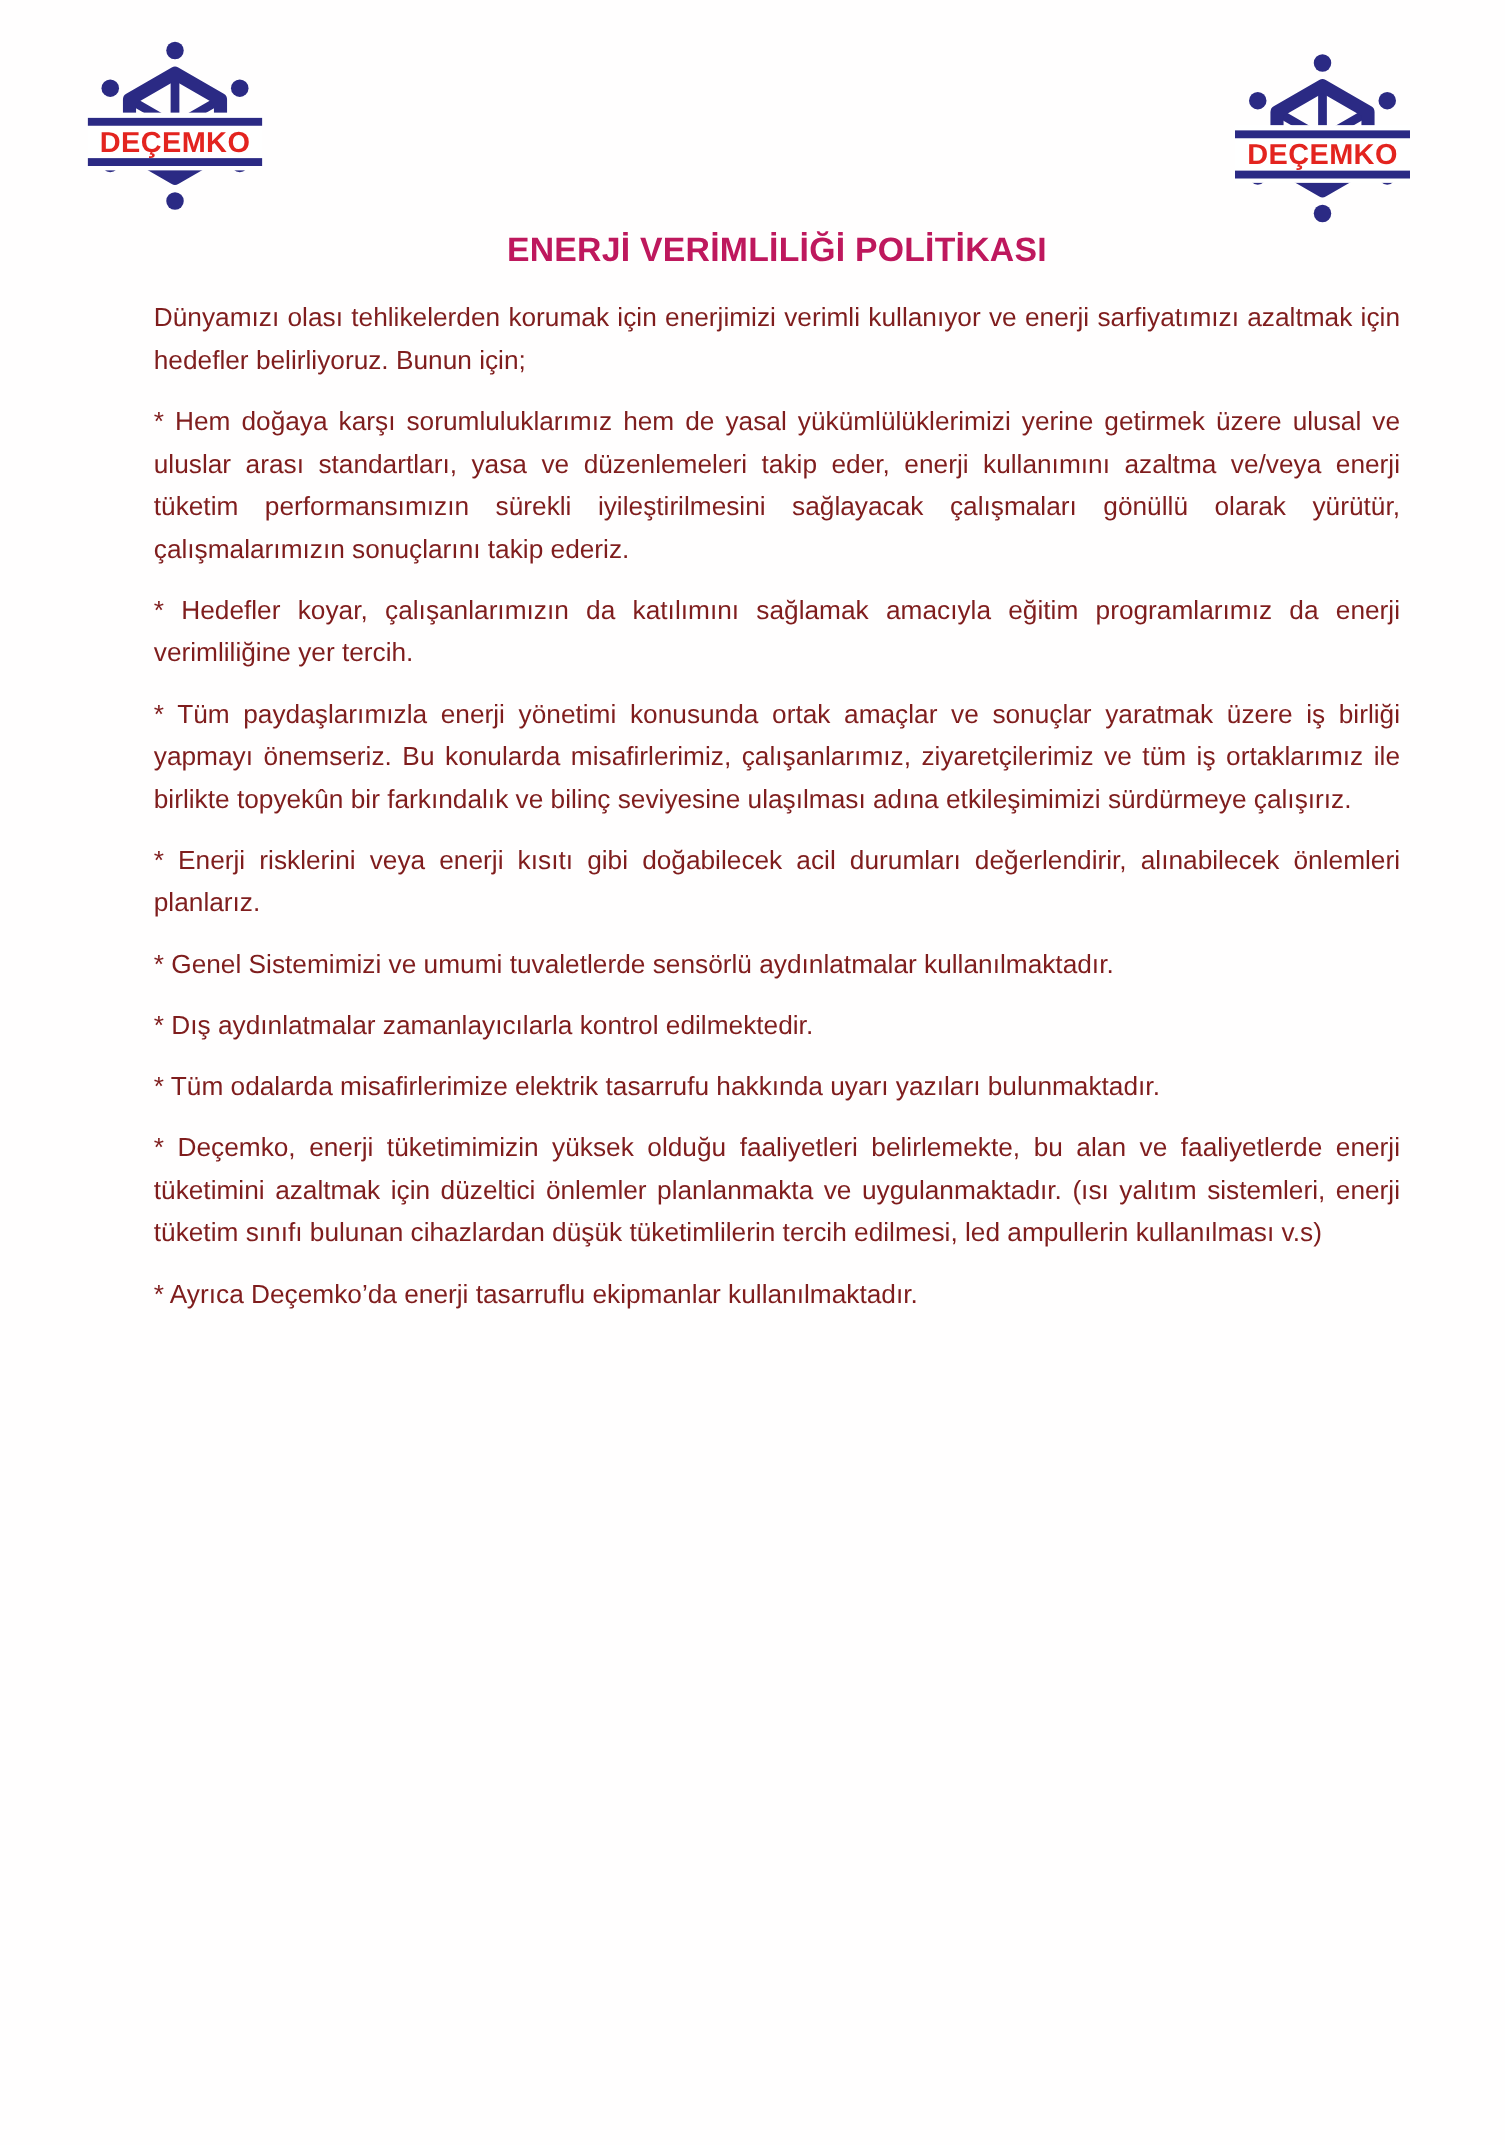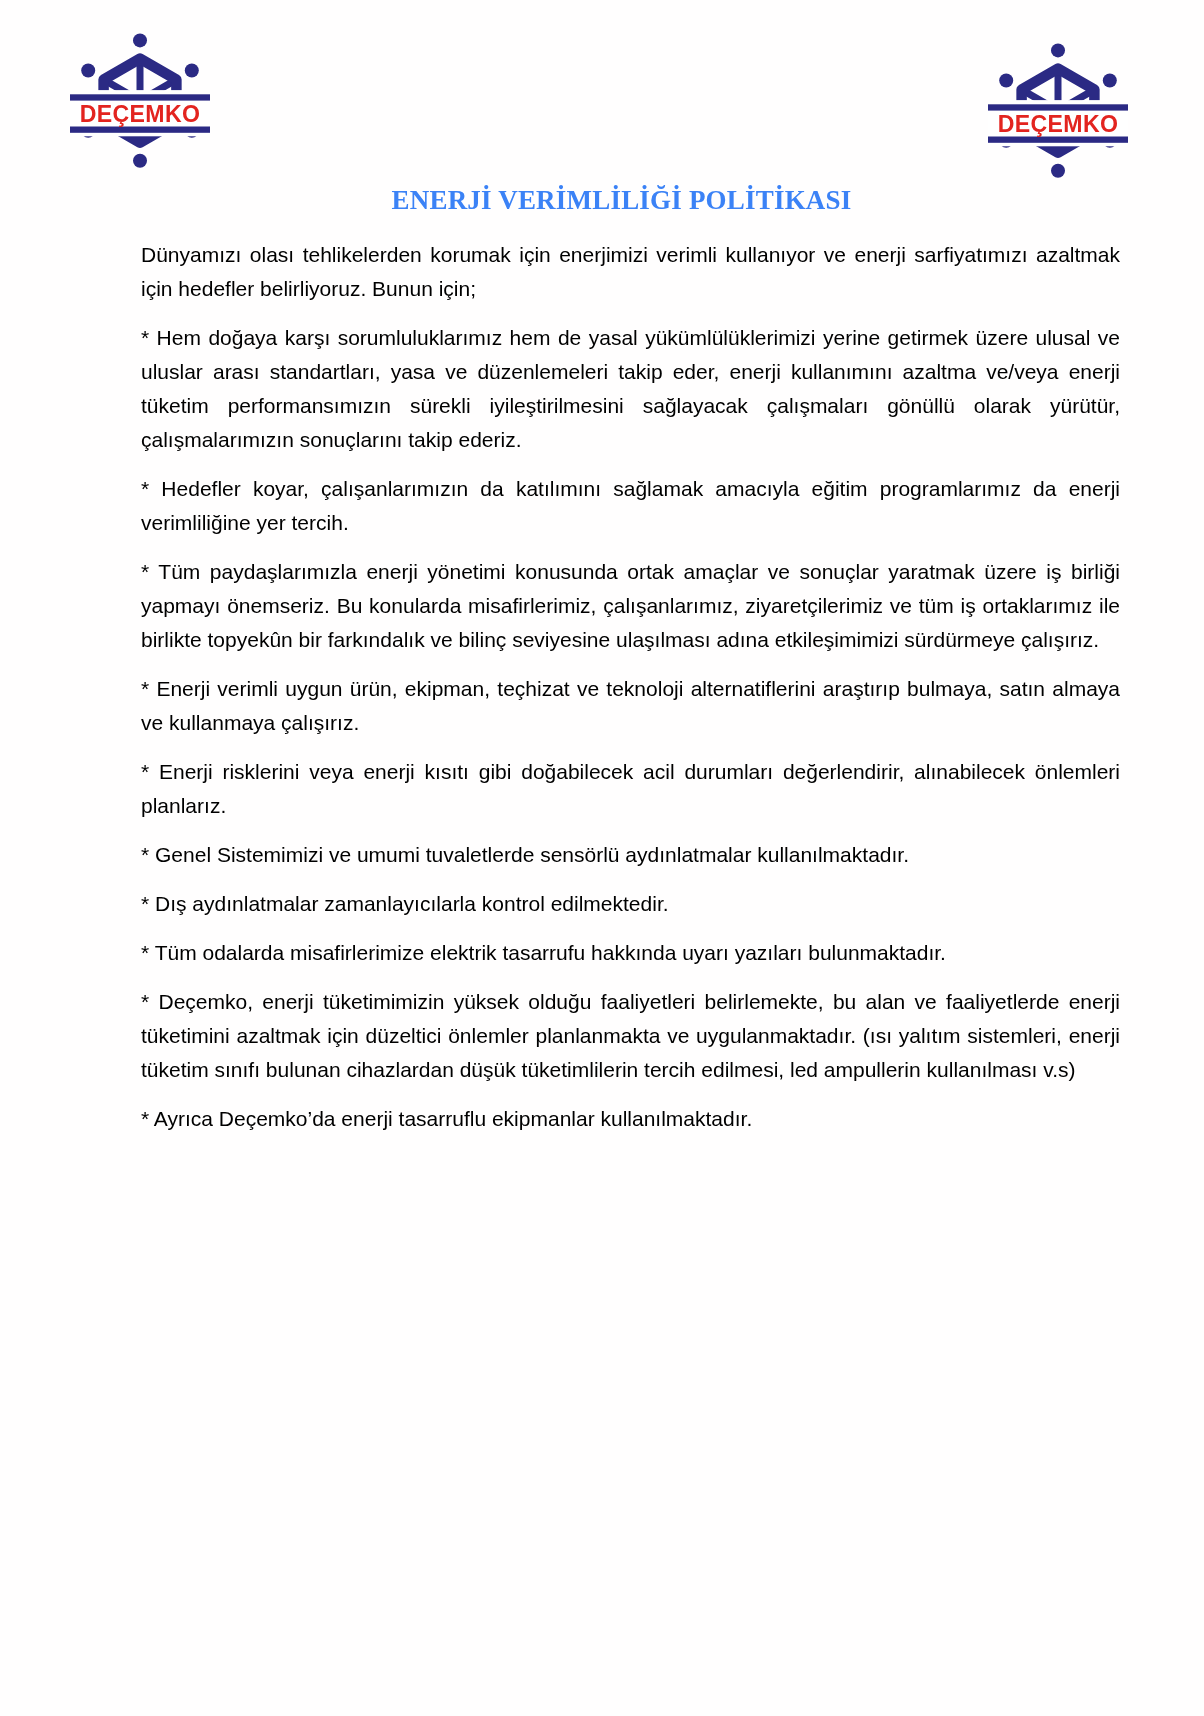--- a/index.html
+++ b/index.html
@@ -21,32 +21,31 @@
   .emblem-band{fill:#ffffff;}
   .emblem-text{fill:#e3241f;font-family:"Liberation Sans",sans-serif;font-weight:bold;font-size:33px;letter-spacing:.5px;}
   .content{
     margin-left:123px;
     width:997px;
   }
   .doc-title{
     text-align:center;
     font-size:27px;
     font-weight:bold;
-    color:#3b82f6;
+    color:#be185d;
     line-height:32px;
     margin:0 0 22px 0;
     letter-spacing:.2px;
-    font-family:Liberation Serif, serif;
   }
   .para{
     font-size:21px;
     line-height:34px;
-    color:#000000;
+    color:#7f1d1d;
     text-align:justify;
-    margin:0 0 15px 18px;
+    margin:0 0 15px 0;
   }
   .hidden-defs{position:absolute;width:0;height:0;overflow:hidden;}
 </style>
 </head>
 <body>
 
 <svg class="hidden-defs" aria-hidden="true">
   <defs>
     <symbol id="decemko-emblem" viewBox="0 0 200 210">
 
@@ -95,21 +94,20 @@
   </div>
 
   <div class="content">
     <h1 class="doc-title">ENERJİ VERİMLİLİĞİ POLİTİKASI</h1>
 
     <p class="para">Dünyamızı olası tehlikelerden korumak için enerjimizi verimli kullanıyor ve enerji sarfiyatımızı azaltmak için hedefler belirliyoruz. Bunun için;</p>
 
     <p class="para">* Hem doğaya karşı sorumluluklarımız hem de yasal yükümlülüklerimizi yerine getirmek üzere ulusal ve uluslar arası standartları, yasa ve düzenlemeleri takip eder, enerji kullanımını azaltma ve/veya enerji tüketim performansımızın sürekli iyileştirilmesini sağlayacak çalışmaları gönüllü olarak yürütür, çalışmalarımızın sonuçlarını takip ederiz.</p>
     <p class="para">* Hedefler koyar, çalışanlarımızın da katılımını sağlamak amacıyla eğitim programlarımız da enerji verimliliğine yer tercih.</p>
     <p class="para">* Tüm paydaşlarımızla enerji yönetimi konusunda ortak amaçlar ve sonuçlar yaratmak üzere iş birliği yapmayı önemseriz. Bu konularda misafirlerimiz, çalışanlarımız, ziyaretçilerimiz ve tüm iş ortaklarımız ile birlikte topyekûn bir farkındalık ve bilinç seviyesine ulaşılması adına etkileşimimizi sürdürmeye çalışırız.</p>
-    <p class="para">* Enerji verimli uygun ürün, ekipman, teçhizat ve teknoloji alternatiflerini araştırıp bulmaya, satın almaya ve kullanmaya çalışırız.</p>
     <p class="para">* Enerji risklerini veya enerji kısıtı gibi doğabilecek acil durumları değerlendirir, alınabilecek önlemleri planlarız.</p>
     <p class="para">* Genel Sistemimizi ve umumi tuvaletlerde sensörlü aydınlatmalar kullanılmaktadır.</p>
     <p class="para">* Dış aydınlatmalar zamanlayıcılarla kontrol edilmektedir.</p>
     <p class="para">* Tüm odalarda misafirlerimize elektrik tasarrufu hakkında uyarı yazıları bulunmaktadır.</p>
     <p class="para">* Deçemko, enerji tüketimimizin yüksek olduğu faaliyetleri belirlemekte, bu alan ve faaliyetlerde enerji tüketimini azaltmak için düzeltici önlemler planlanmakta ve uygulanmaktadır. (ısı yalıtım sistemleri, enerji tüketim sınıfı bulunan cihazlardan düşük tüketimlilerin tercih edilmesi, led ampullerin kullanılması v.s)</p>
     <p class="para">* Ayrıca Deçemko’da enerji tasarruflu ekipmanlar kullanılmaktadır.</p>
   </div>
 
 </div>
 

